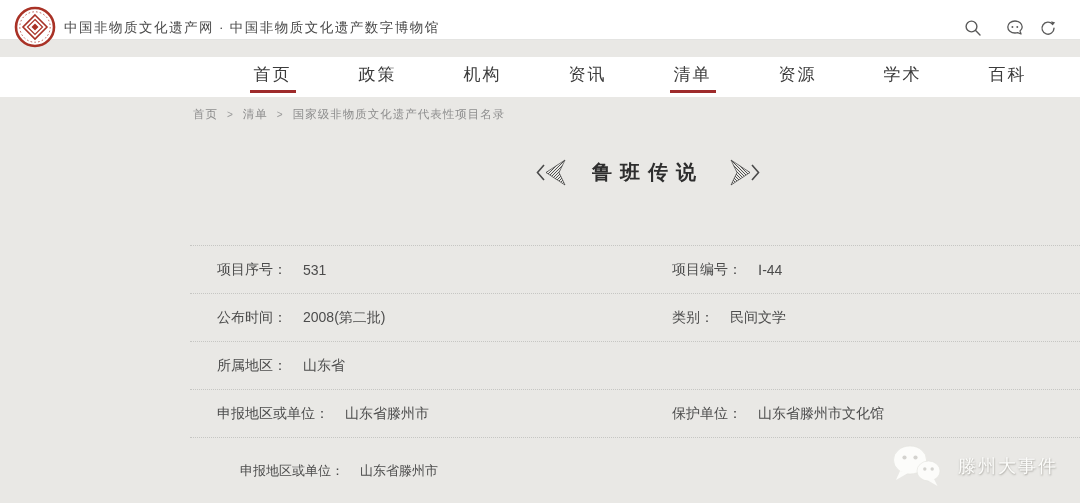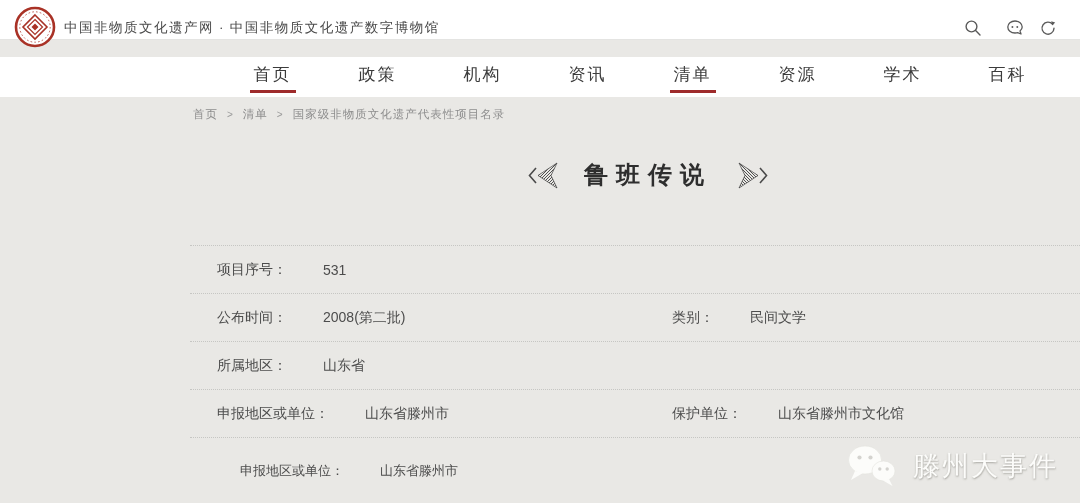--- a/index.html
+++ b/index.html
@@ -61,47 +61,47 @@
   }
   .crumb-link { cursor:pointer; }
   .crumb-sep { color:#9a9a9a; font-size:10px; }
 
   .title-row {
     position:absolute; top:62px; left:648px; transform:translateX(-50%);
     display:flex; align-items:center; gap:26px;
   }
   .page-title {
     font-family:"Liberation Serif", serif;
-    font-size:24px; font-weight:bold; color:#2e2e2e; letter-spacing:8px;
+    font-size:20px; font-weight:bold; color:#2e2e2e; letter-spacing:8px;
     white-space:nowrap;
   }
   .ornament { width:30px; height:27px; }
   .ornament.flip { transform:scaleX(-1); }
 
   
   .details { position:absolute; left:190px; top:148px; width:890px; }
   .detail-row { position:relative; height:48px; border-top:1px dotted #c6c6c3; }
   .cell {
     position:absolute; top:0; height:48px;
     display:flex; align-items:center;
-    font-size:14px; color:#4c4c4c; white-space:nowrap;gap:34px;
+    font-size:14px; color:#4c4c4c; white-space:nowrap;
   }
   .cell-left  { left:27px; }
   .cell-right { left:482px; }
-  .cell .val { margin-left:2px; }
+  .cell .val { margin-left:16px; }
   .detail-row.partial { height:66px; }
   .detail-row.partial .cell-left { left:50px; height:66px; font-size:13px; }
 
   
   .watermark {
     position:absolute; right:22px; bottom:14px;
     display:flex; align-items:center; gap:5px;
   }
   .watermark-text {
-    font-size:27px; color:#fcfcfa; letter-spacing:2px; white-space:nowrap;
+    font-size:18px; color:#fcfcfa; letter-spacing:2px; white-space:nowrap;
     text-shadow:0 1px 2px rgba(170,169,163,0.85), 1px 1px 1px rgba(190,189,184,0.6);
     margin-left:12px;
   }
 </style>
 </head>
 <body>
 
 <div class="header">
 
   <svg class="logo" viewBox="0 0 42 42">
@@ -202,20 +202,24 @@
     </svg>
   </div>
 
   <div class="details">
 
     <div class="detail-row">
       <div class="cell cell-left">
         <span class="lbl">项目序号：</span>
         <span class="val">531</span>
       </div>
+      <div class="cell cell-right">
+        <span class="lbl">项目编号：</span>
+        <span class="val">Ⅰ-44</span>
+      </div>
     </div>
 
     <div class="detail-row">
       <div class="cell cell-left">
         <span class="lbl">公布时间：</span>
         <span class="val">2008(第二批)</span>
       </div>
       <div class="cell cell-right">
         <span class="lbl">类别：</span>
         <span class="val">民间文学</span>

